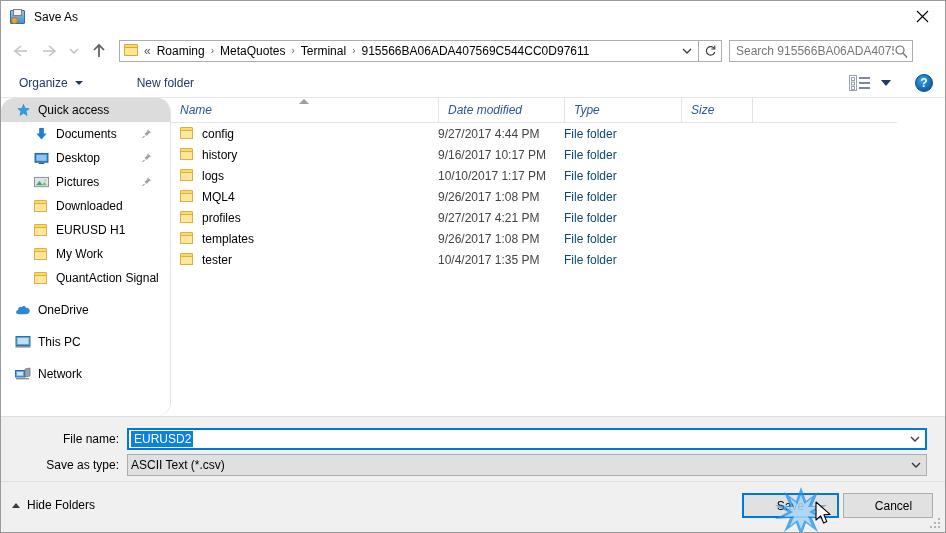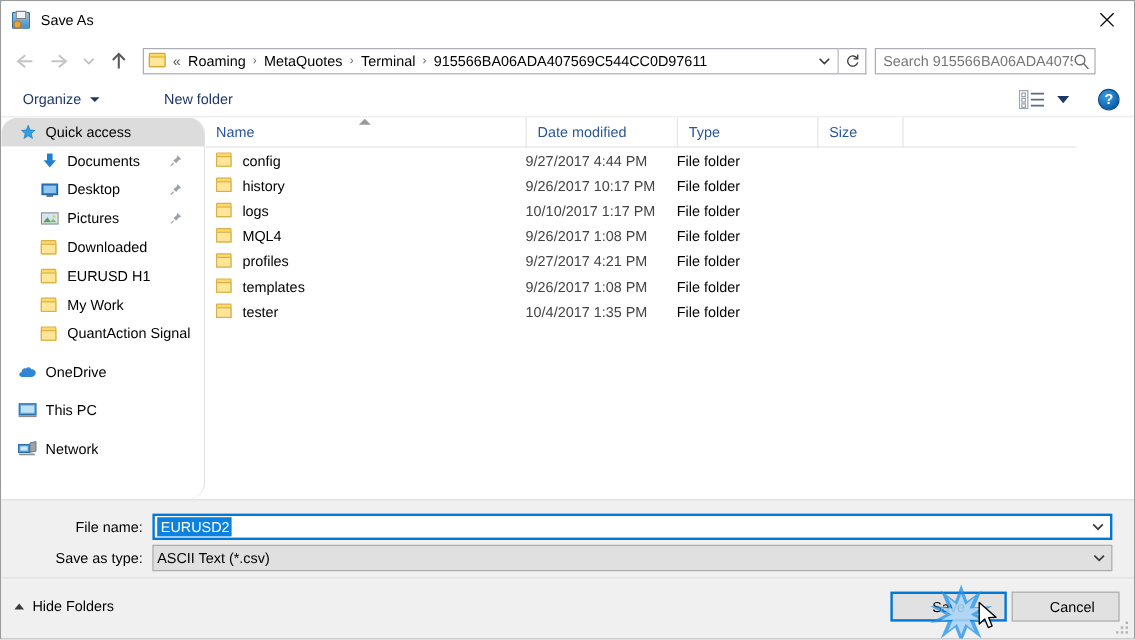--- a/index.html
+++ b/index.html
@@ -297,20 +297,21 @@
     background: #ffffff;
   }
   .headerrow {
     position: absolute;
     left: 0; top: 0;
     width: 726px; height: 25px;
     border-bottom: 1px solid #e5e5e5;
     box-sizing: border-box;
     display: flex;
     align-items: center;
+    font-style: italic;
   }
   .hcell {
     font-size: 12px;
     color: #2b579a;
     height: 25px;
     display: flex;
     align-items: center;
     box-sizing: border-box;
     padding-left: 9px;
     position: relative;
@@ -338,21 +339,21 @@
   }
   .fc-name {
     width: 267px;
     display: flex;
     align-items: center;
     padding-left: 9px;
     box-sizing: border-box;
   }
   .fc-name .ficon { margin-right: 7px; flex: none; }
   .fc-date { width: 126px; color: #444; }
-  .fc-type { width: 117px; color: #000000; }
+  .fc-type { width: 117px; color: #0c4a6e; }
   .fc-size { width: 72px; }
 
   
   .formarea {
     position: absolute;
     left: 0; top: 415px;
     width: 944px; height: 65px;
     background: #f0f0f0;
     border-top: 1px solid #dfdfdf;
     box-sizing: border-box;
@@ -755,21 +756,21 @@
           <div class="fc-size"></div>
         </div>
         <div class="frow">
           <div class="fc-name">
             <span class="ficon">
                 <span class="fb"></span>
                 <span class="ff"></span>
               </span>
             <span>history</span>
           </div>
-          <div class="fc-date">9/26/2017 10:17 PM</div>
+          <div class="fc-date">9/16/2017 10:17 PM</div>
           <div class="fc-type">File folder</div>
           <div class="fc-size"></div>
         </div>
         <div class="frow">
           <div class="fc-name">
             <span class="ficon">
                 <span class="fb"></span>
                 <span class="ff"></span>
               </span>
             <span>logs</span>

